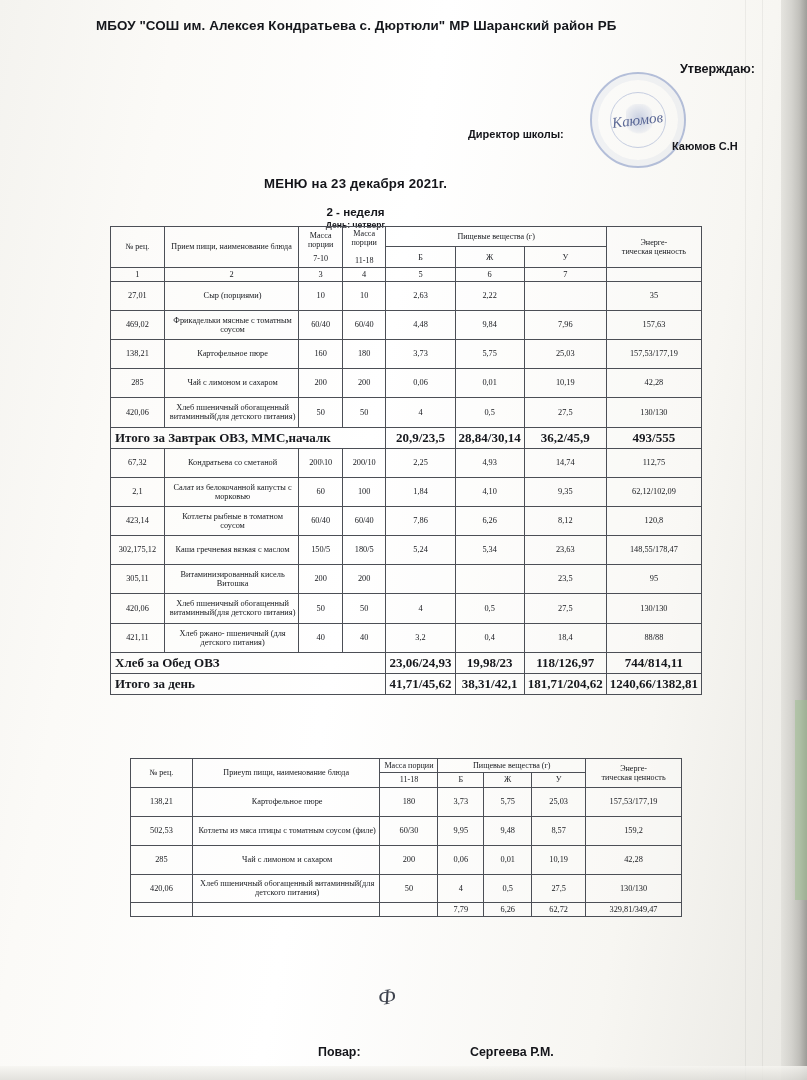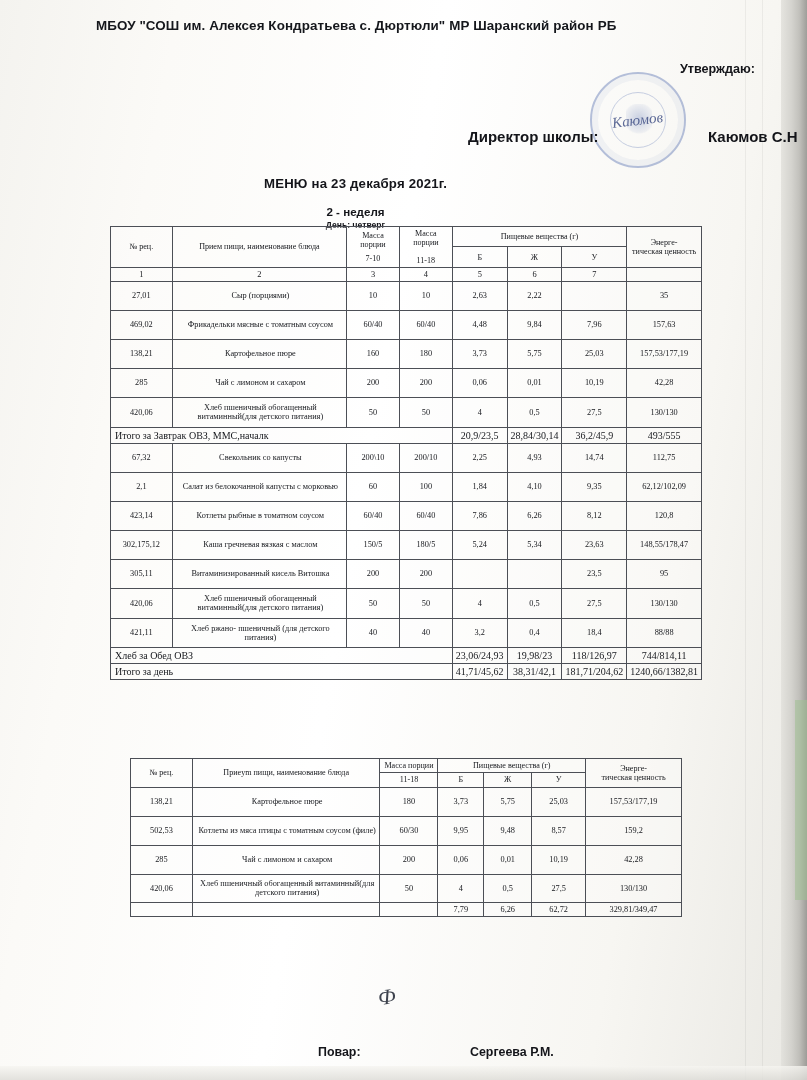--- a/index.html
+++ b/index.html
@@ -36,23 +36,23 @@
     color:#15171c;
   }
   .approve{
     position:absolute;right:52px;top:62px;
     font-family:"Liberation Sans", sans-serif;
     font-weight:bold;font-size:12.6px;
   }
   .director-row{
     position:absolute;left:468px;top:128px;width:300px;
     font-family:"Liberation Sans", sans-serif;
-    font-weight:bold;font-size:15px;
-  }
-  .director-row .name{position:absolute;left:204px;top:0;white-space:nowrap;margin-left:36px;}
+    font-weight:bold;font-size:11px;
+  }
+  .director-row .name{position:absolute;left:204px;top:12px;white-space:nowrap;}
   .stamp{
     position:absolute;left:590px;top:72px;width:92px;height:92px;
     border-radius:50%;
     border:2px solid #5f77b4;
     opacity:.45;
     box-shadow:inset 0 0 0 6px rgba(95,119,180,.16);
   }
   .stamp:after{
     content:"";position:absolute;left:18px;top:18px;right:18px;bottom:18px;
     border-radius:50%;border:1.4px solid #5f77b4;opacity:.75;
@@ -86,21 +86,21 @@
     padding:2px 3px;
     vertical-align:middle;
     font-weight:normal;
     color:#16181d;
   }
   .tbl .c{text-align:center;}
   .tbl .l{text-align:center;padding-left:5px;}
   .hdr td{text-align:center;font-size:8.1px;line-height:1.15;}
   .numrow td{text-align:center;font-size:8.4px;}
   .tall td{height:24px;}
-  .total td{font-weight:normal;font-size:10px;}
+  .total td{font-weight:bold;font-size:13px;}
   .total .lbl{text-align:left;padding-left:4px;}
 
   #t1{left:110px;top:226px;width:592px;}
   #t2{left:130px;top:758px;width:552px;}
 
   .cook{
     position:absolute;left:318px;top:1045px;
     font-family:"Liberation Sans", sans-serif;font-weight:bold;font-size:12.4px;
   }
   .cook .nm{position:absolute;left:152px;top:0;white-space:nowrap;}
@@ -241,21 +241,21 @@
     <tr class="total">
       <td class="lbl" colspan="4">Итого за Завтрак ОВЗ, ММС,началк</td>
       <td class="c">20,9/23,5</td>
       <td class="c">28,84/30,14</td>
       <td class="c">36,2/45,9</td>
       <td class="c">493/555</td>
     </tr>
 
     <tr class="tall">
       <td class="c">67,32</td>
-      <td class="l">Свекольник со капусты</td>
+      <td class="l">Кондратьева со сметаной</td>
       <td class="c">200\10</td>
       <td class="c">200/10</td>
       <td class="c">2,25</td>
       <td class="c">4,93</td>
       <td class="c">14,74</td>
       <td class="c">112,75</td>
     </tr>
     <tr class="tall">
       <td class="c">2,1</td>
       <td class="l">Салат из белокочанной капусты с морковью</td>

